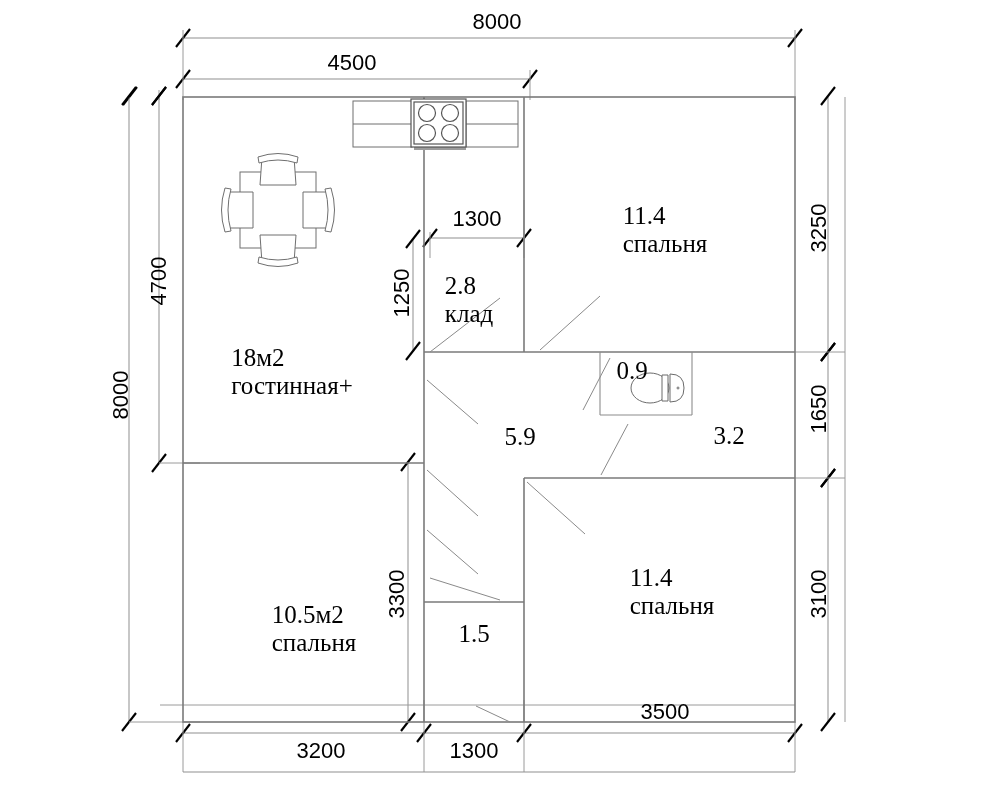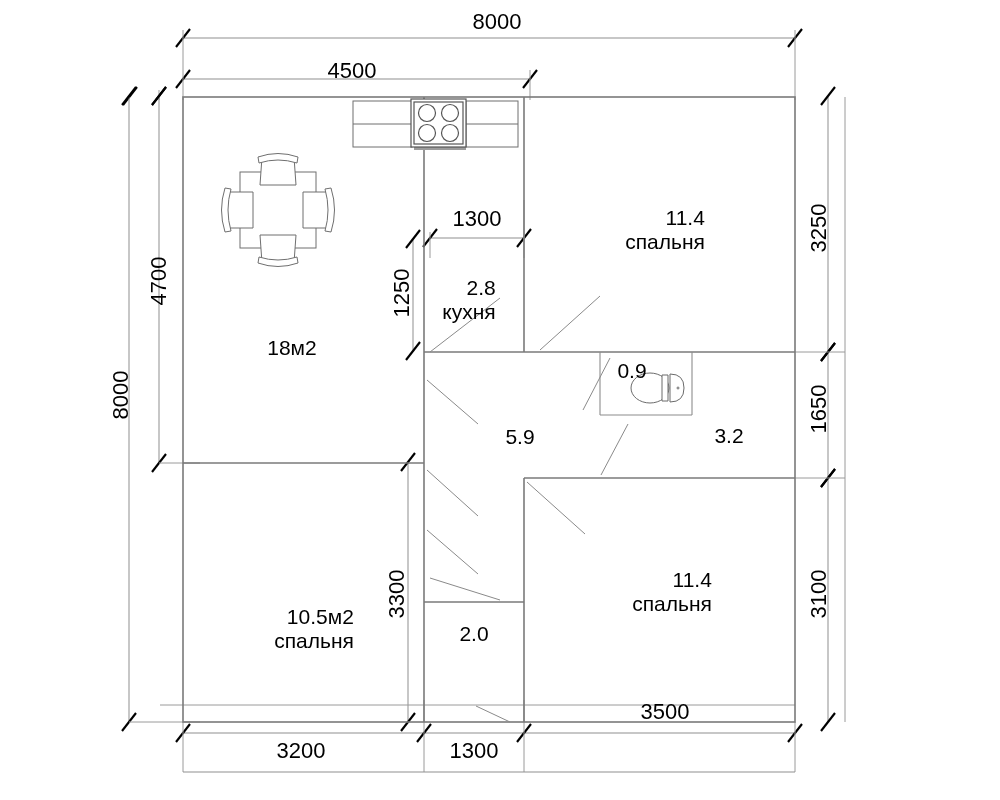--- a/index.html
+++ b/index.html
@@ -38,23 +38,24 @@
   .stove-shadow { fill: #9c9c9c; stroke: none; }
 
   .lbl {
     position: absolute;
     color: #000000;
     font-family: "Liberation Sans", sans-serif;
     white-space: nowrap;
     line-height: 1.12;
   }
   .room-label {
-    font-size: 21px;
-    text-align: right;
+    font-size: 25px;
+    text-align: left;
     transform: translate(-50%, -50%);
+    font-family: Liberation Serif, serif;
   }
   .dim-label {
     font-size: 22px;
     transform: translate(-50%, -50%);
   }
   .dim-label.vert {
     transform: translate(-50%, -50%) rotate(-90deg);
   }
 </style>
 </head>
@@ -223,27 +224,28 @@
     </g>
 
     <g>
       <ellipse class="fixture" cx="650" cy="388" rx="19" ry="15"></ellipse>
       <path class="fixture" d="M662 375 L668 375 L668 401 L662 401 Z"></path>
       <path class="fixture" d="M670 374 Q684 374 684 388 Q684 402 670 402 Z"></path>
       <circle class="fixture" cx="678" cy="388" r="1"></circle>
     </g>
   </svg>
 
-  <div class="lbl room-label" style="left:292px; top:348px;">
+  <div class="lbl room-label" style="left:292px; top:372px;">
     <div>18м2</div>
+    <div>гостинная+</div>
   </div>
 
   <div class="lbl room-label" style="left:469px; top:300px;">
     <div>2.8</div>
-    <div>кухня</div>
+    <div>клад</div>
   </div>
 
   <div class="lbl room-label" style="left:665px; top:230px;">
     <div>11.4</div>
     <div>спальня</div>
   </div>
 
   <div class="lbl room-label" style="left:632px; top:371px;">
     <div>0.9</div>
   </div>
@@ -255,35 +257,35 @@
   <div class="lbl room-label" style="left:520px; top:437px;">
     <div>5.9</div>
   </div>
 
   <div class="lbl room-label" style="left:314px; top:629px;">
     <div>10.5м2</div>
     <div>спальня</div>
   </div>
 
   <div class="lbl room-label" style="left:474px; top:634px;">
-    <div>2.0</div>
+    <div>1.5</div>
   </div>
 
   <div class="lbl room-label" style="left:672px; top:592px;">
     <div>11.4</div>
     <div>спальня</div>
   </div>
 
   <div class="lbl dim-label" style="left:497px; top:22px;">8000</div>
-  <div class="lbl dim-label" style="left:352px; top:63px;margin-top:8px;">4500</div>
+  <div class="lbl dim-label" style="left:352px; top:63px;">4500</div>
   <div class="lbl dim-label" style="left:477px; top:219px;">1300</div>
   <div class="lbl dim-label vert" style="left:402px; top:293px;">1250</div>
   <div class="lbl dim-label vert" style="left:121px; top:395px;">8000</div>
   <div class="lbl dim-label vert" style="left:159px; top:281px;">4700</div>
   <div class="lbl dim-label vert" style="left:397px; top:594px;">3300</div>
   <div class="lbl dim-label vert" style="left:819px; top:228px;">3250</div>
   <div class="lbl dim-label vert" style="left:819px; top:409px;">1650</div>
   <div class="lbl dim-label vert" style="left:819px; top:594px;">3100</div>
-  <div class="lbl dim-label" style="left:301px; top:751px;text-align:center;">3200</div>
+  <div class="lbl dim-label" style="left:321px; top:751px;text-align:center;">3200</div>
   <div class="lbl dim-label" style="left:474px; top:751px;">1300</div>
   <div class="lbl dim-label" style="left:665px; top:712px;">3500</div>
 
 </div>
 
 </body></html>

